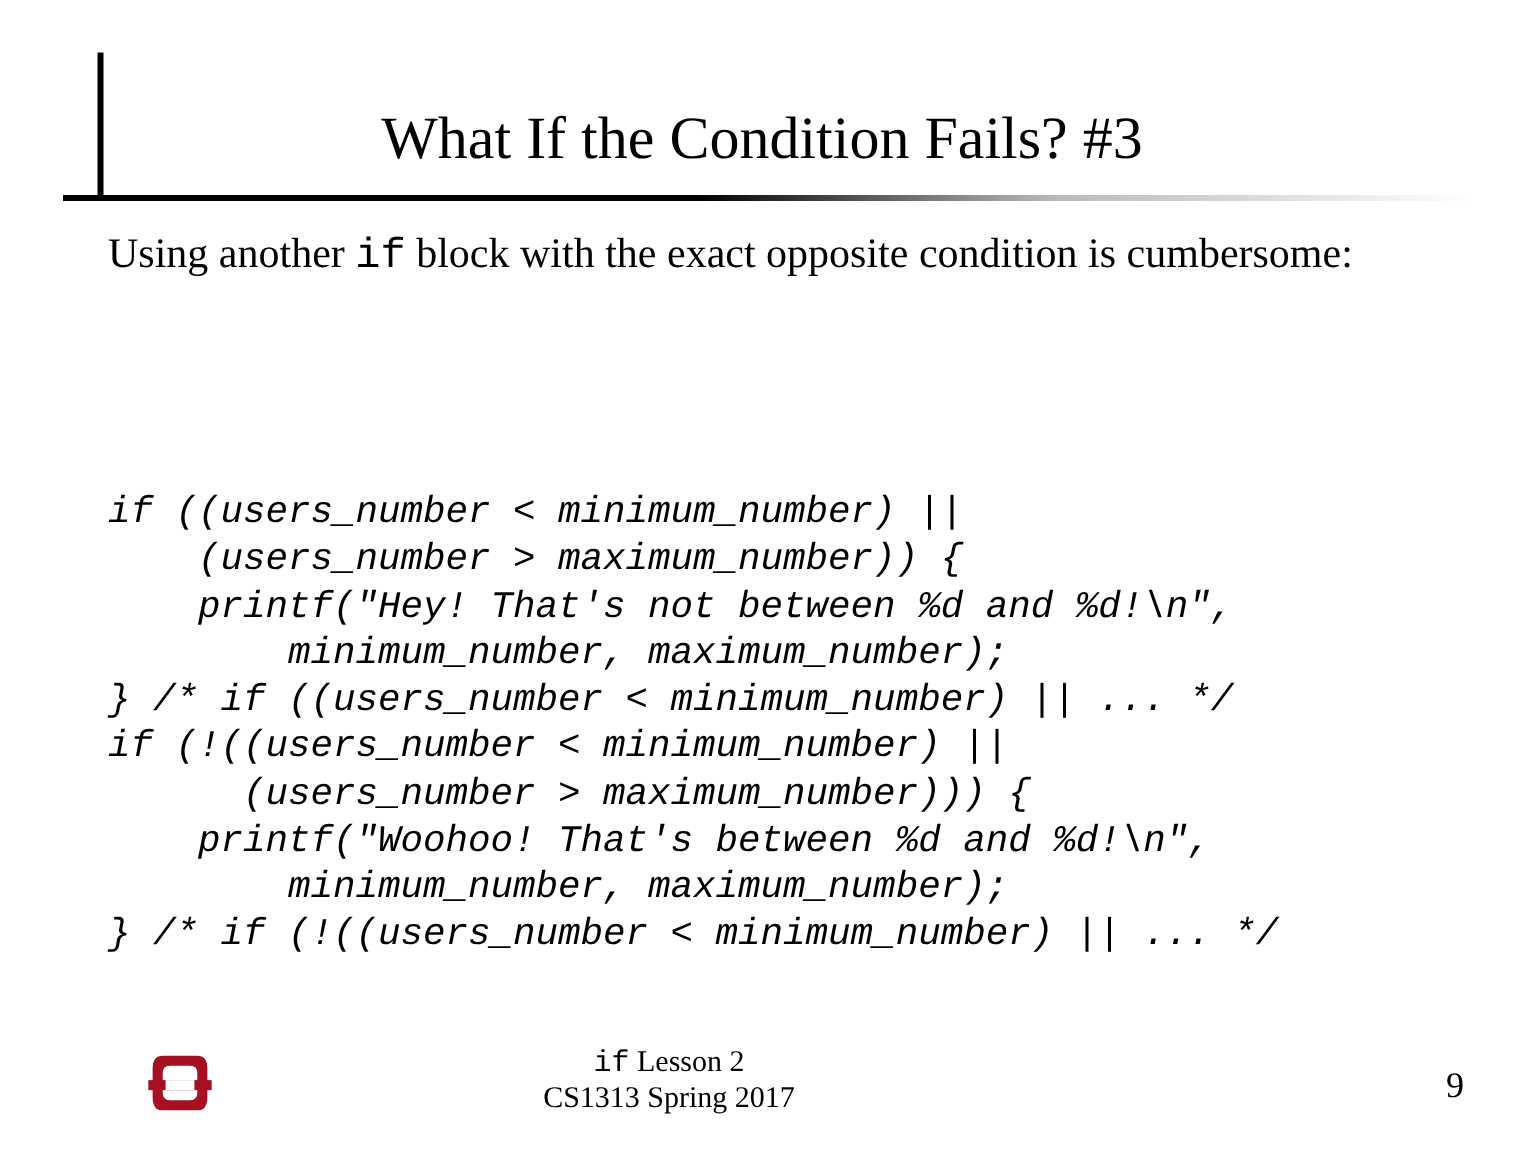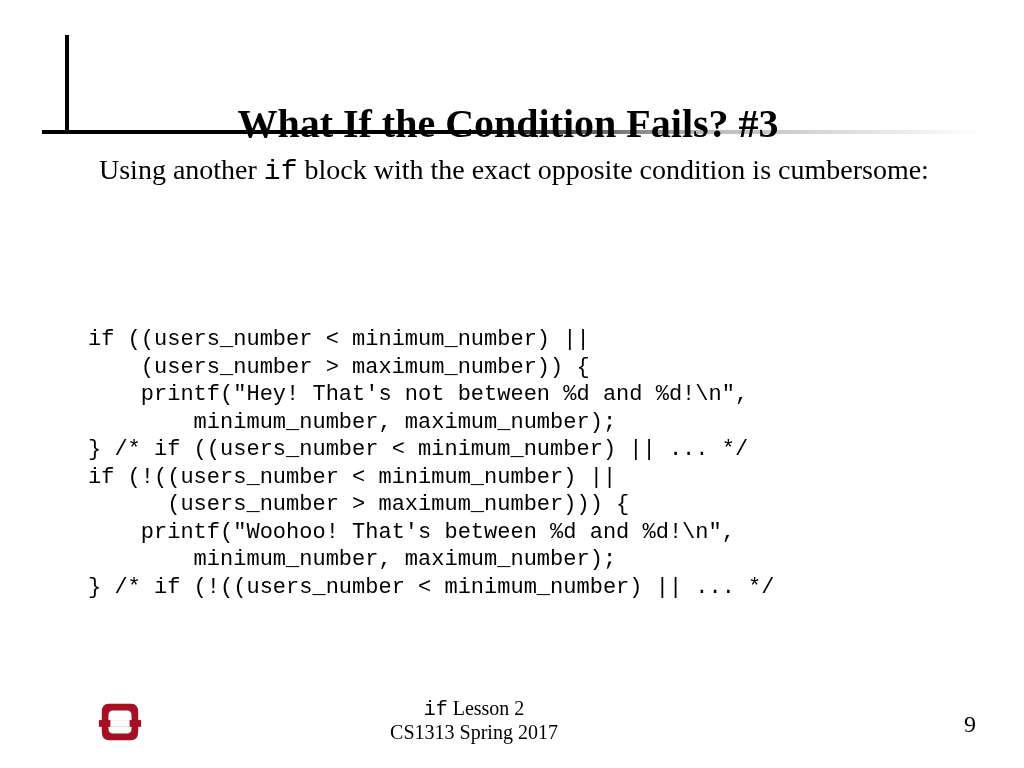--- a/index.html
+++ b/index.html
@@ -34,58 +34,56 @@
     height: 4px;
     background: linear-gradient(to right, #000 0%, #000 45%, #b8b8b8 70%, #fff 100%);
   }
   .title {
     position: absolute;
     top: 68px;
     left: 0;
     width: 1016px;
     text-align: center;
     font-size: 40px;
-    font-weight: bold;
-    margin-top: 32px;
+    font-weight: normal;
   }
   .body {
     position: absolute;
     left: 72px;
     top: 152px;
     width: 900px;
     font-size: 28px;
     line-height: 1.25;
-    margin-left: 27px;
   }
   .body .indent {
     padding-left: 42px;
     text-indent: -42px;
   }
   .mono {
     font-family: "Courier New", Courier, monospace;
   }
   .code {
     position: absolute;
-    left: 88px;
+    left: 72px;
     top: 326px;
     font-family: "Courier New", Courier, monospace;
-    font-size: 22px;
+    font-size: 25px;
     line-height: 1.25;
     white-space: pre;
     letter-spacing: 0px;
+    font-style: italic;
   }
   .footer {
     position: absolute;
     bottom: 24px;
     left: 0;
     width: 892px;
     text-align: center;
     font-size: 20px;
     line-height: 1.15;
-    padding-left: 28px;
   }
   .footer .mono {
     font-family: "Courier New", Courier, monospace;
   }
   .page-num {
     position: absolute;
     right: 48px;
     bottom: 30px;
     font-size: 24px;
   }

